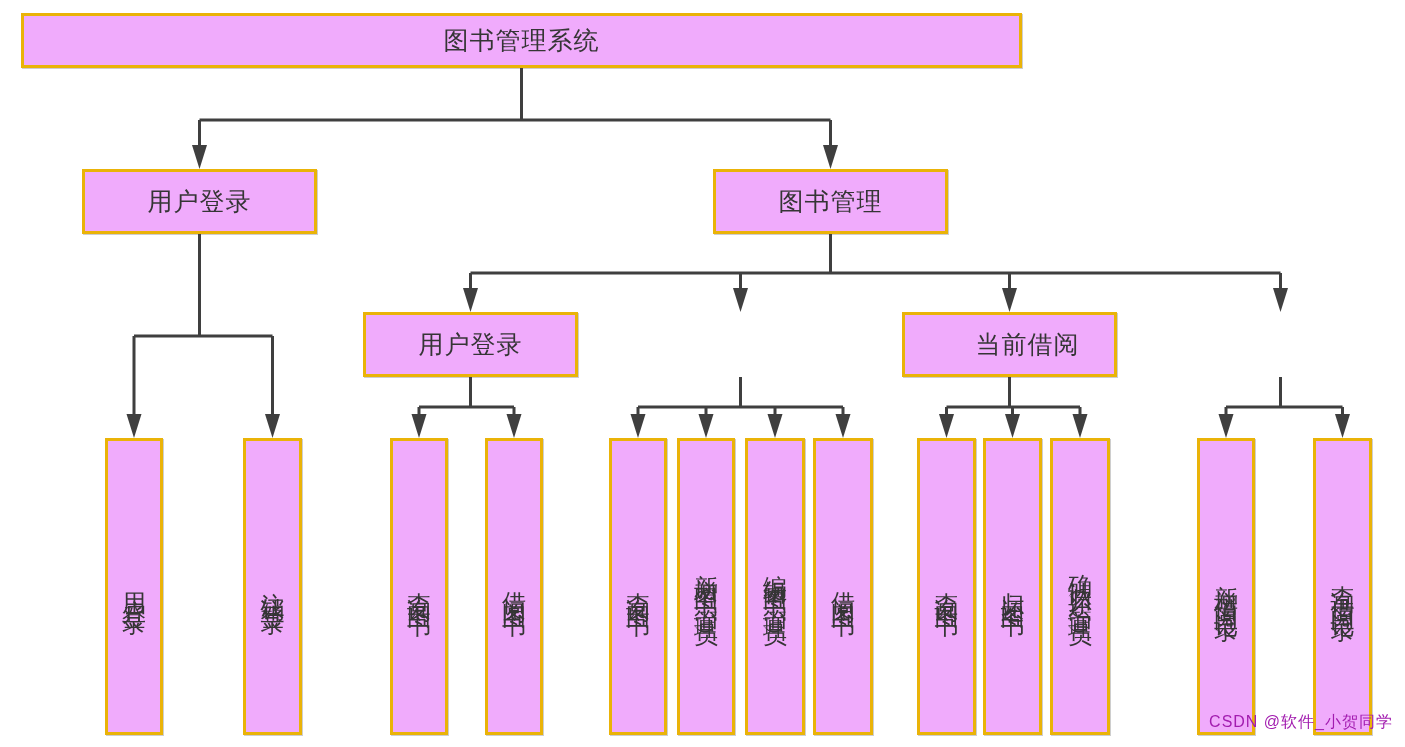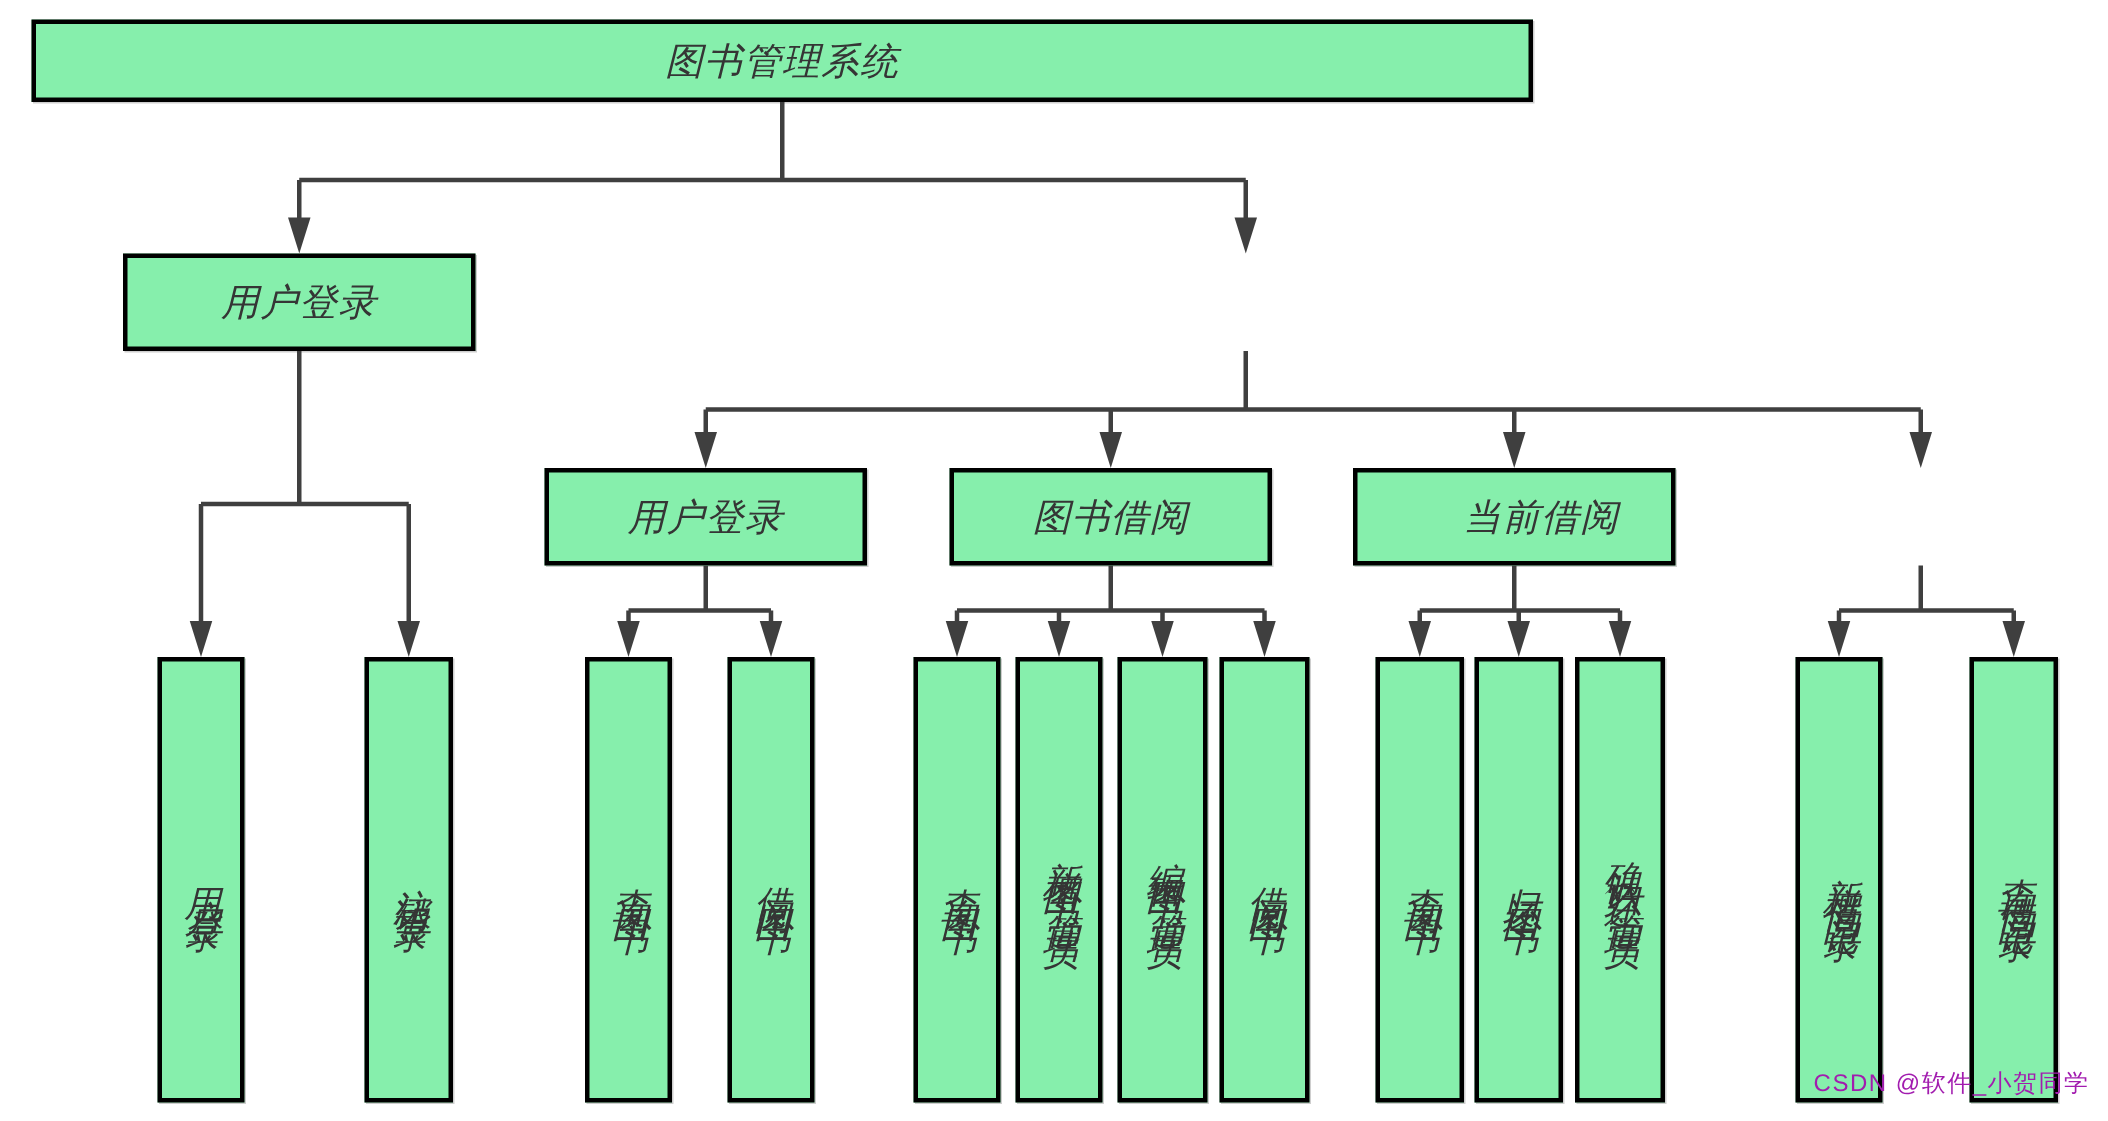--- a/index.html
+++ b/index.html
@@ -16,30 +16,29 @@
 
   .connectors {
     position: absolute;
     left: 0; top: 0;
     width: 1405px;
     height: 747px;
   }
 
   .node {
     position: absolute;
-    background: #86efac;
-    border: 3px solid #000000;
+    background: #f0abfc;
+    border: 3px solid #eab308;
     display: flex;
     align-items: center;
     justify-content: center;
     color: #353535;
     font-size: 25px;
     letter-spacing: 1px;
     box-shadow: 1px 1px 0 rgba(60,60,60,0.25);
-    font-style: italic;
   }
 
   .leaf {
     font-size: 24px;
   }
   .leaf .vtext {
     writing-mode: vertical-rl;
     letter-spacing: 7px;
     line-height: 1;
     max-height: 283px;
@@ -97,23 +96,23 @@
       <polygon points="1005,414 1020,414 1012.5,438"></polygon>
       <polygon points="1072.5,414 1087.5,414 1080,438"></polygon>
       <polygon points="1218.5,414 1233.5,414 1226,438"></polygon>
       <polygon points="1335,414 1350,414 1342.5,438"></polygon>
     </g>
   </svg>
 
   <div class="node" style="left:21px; top:13px; width:1001px; height:55px;">图书管理系统</div>
 
   <div class="node" style="left:82px; top:169px; width:235px; height:65px;">用户登录</div>
+  <div class="node" style="left:713px; top:169px; width:235px; height:65px;">图书管理</div>
 
   <div class="node" style="left:363px; top:312px; width:215px; height:65px;">用户登录</div>
-  <div class="node" style="left:633px; top:312px; width:215px; height:65px;">图书借阅</div>
   <div class="node" style="left:902px; top:312px; width:215px; height:65px;padding-left:36px;">当前借阅</div>
 
   <div class="node leaf" style="left:105px; top:438px; width:58px; height:297px;">
     <span class="vtext">用户登录</span>
   </div>
   <div class="node leaf" style="left:243px; top:438px; width:59px; height:297px;">
     <span class="vtext">注销登录</span>
   </div>
 
   <div class="node leaf" style="left:390px; top:438px; width:58px; height:297px;">

